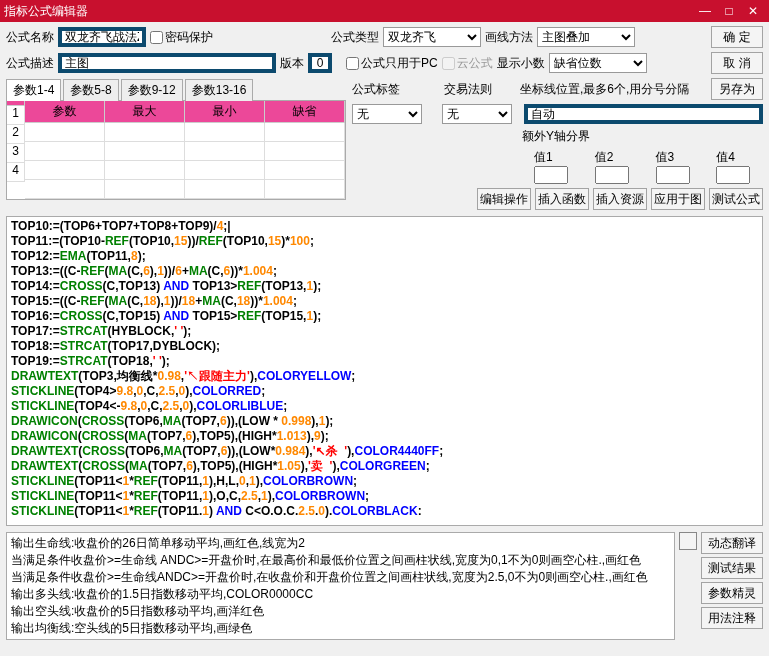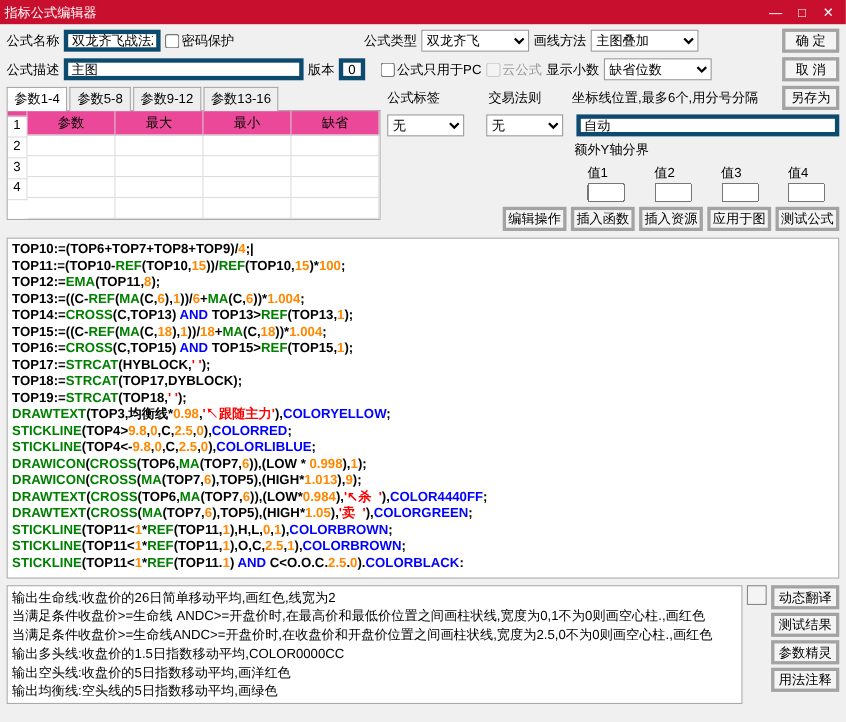--- a/index.html
+++ b/index.html
@@ -5,21 +5,21 @@
 * { box-sizing: border-box; margin: 0; padding: 0; font-family: "SimSun", "Microsoft YaHei", sans-serif; font-size: 12px; }
 body { background: #f0f0f0; width: 769px; height: 656px; overflow: hidden; }
 .titlebar { background: #c8102e; color: #fff; height: 22px; display: flex; align-items: center; padding: 0 4px; }
 .titlebar .title { flex: 1; }
 .titlebar .winbtn { width: 24px; text-align: center; cursor: pointer; }
 .toprow { display: flex; align-items: center; padding: 4px 6px 2px; gap: 4px; }
 .toprow2 { display: flex; align-items: center; padding: 2px 6px 4px; gap: 4px; }
 .lbl { white-space: nowrap; }
 input[type=text].field { border: 4px solid #0c4a6e; height: 20px; padding: 0 3px; background: #fff; }
 select.field { border: 1px solid #999; height: 20px; background: #fff; }
-.btn { border: 3px solid #a3a3a3; background: #f4f4f4; height: 22px; padding: 0 2px; cursor: pointer; min-width: 52px; }
+.btn { border: 1px solid #a3a3a3; background: #f4f4f4; height: 22px; padding: 0 2px; cursor: pointer; min-width: 52px; }
 .chk { display: flex; align-items: center; gap: 2px; }
 .chk input { margin: 0; }
 
 .midsection { display: flex; padding: 0 6px; gap: 6px; }
 .paramarea { flex: 0 0 340px; }
 .tabs { display: flex; border-bottom: 1px solid #15803d; }
 .tab { border: 1px solid #aaa; border-bottom: none; padding: 2px 6px; margin-right: 2px; background: #eee; cursor: pointer; position: relative; top: 1px; }
 .tab.active { background: #fff; }
 .paramgrid { display: flex; border: 1px solid #aaa; background: #fff; margin-top: -1px; }
 .paramcol { flex: 1; display: flex; flex-direction: column; }

